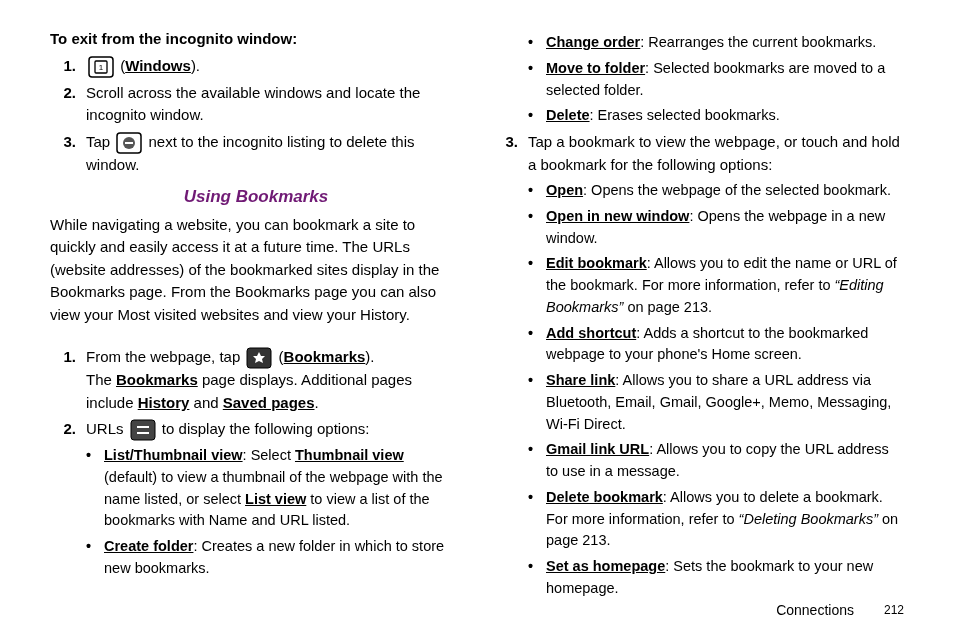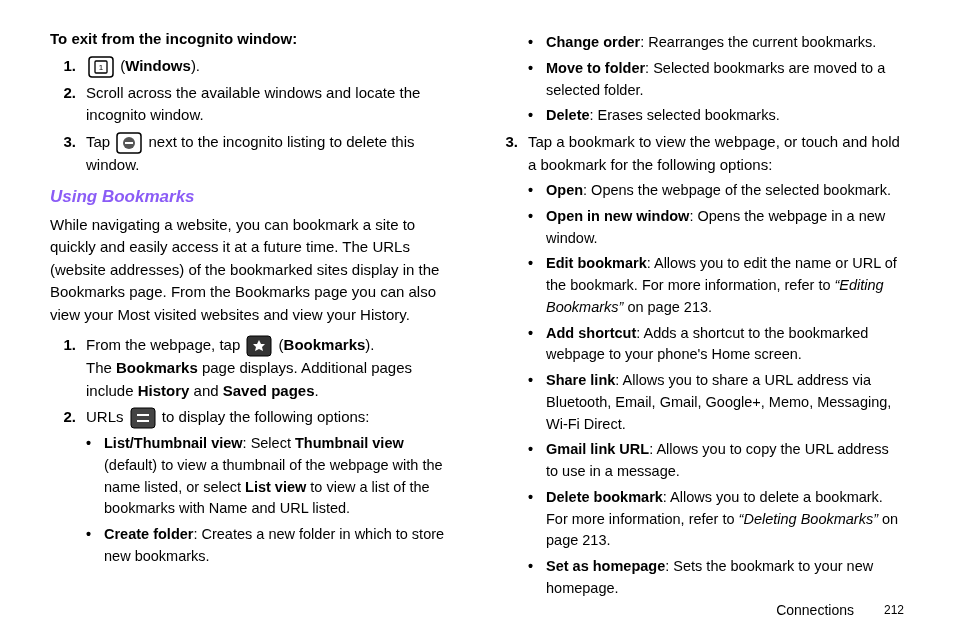--- a/index.html
+++ b/index.html
@@ -24,25 +24,26 @@
     .col {
       flex: 1;
       font-size: 15px;
       line-height: 1.5;
     }
     .section-intro {
       font-weight: bold;
       margin-bottom: 4px;
     }
     .heading-blue {
-      color: #8b5cf6;
+      color: #701a75;
       font-weight: bold;
       font-style: italic;
       font-size: 17px;
       margin: 8px 0 4px 0;
+      text-align: center;
     }
     ol.numbered {
       list-style: none;
       padding-left: 0;
     }
     ol.numbered > li {
       display: flex;
       margin-bottom: 4px;
     }
     .num {
@@ -66,20 +67,21 @@
     }
     .bullet {
       min-width: 18px;
       font-weight: bold;
     }
     .bullet-content {
       flex: 1;
     }
     .bold {
       font-weight: bold;
+      text-decoration: underline;
     }
     .italic {
       font-style: italic;
     }
     .icon-box {
       display: inline-block;
       width: 26px;
       height: 22px;
       vertical-align: middle;
       margin: 0 2px;
@@ -91,21 +93,21 @@
       font-size: 14px;
       display: flex;
       align-items: center;
       gap: 30px;
       justify-content: center;
     }
     .page-num {
       font-size: 12px;
     }
     .paragraph {
-      margin-bottom: 8px;
+      margin-bottom: 20px;
     }
     .col-left .numbered > li .num-content {
       padding-right: 5px;
     }
     .nested-content {
       padding-left: 36px;
     }
   </style>
 </head>
 <body>

